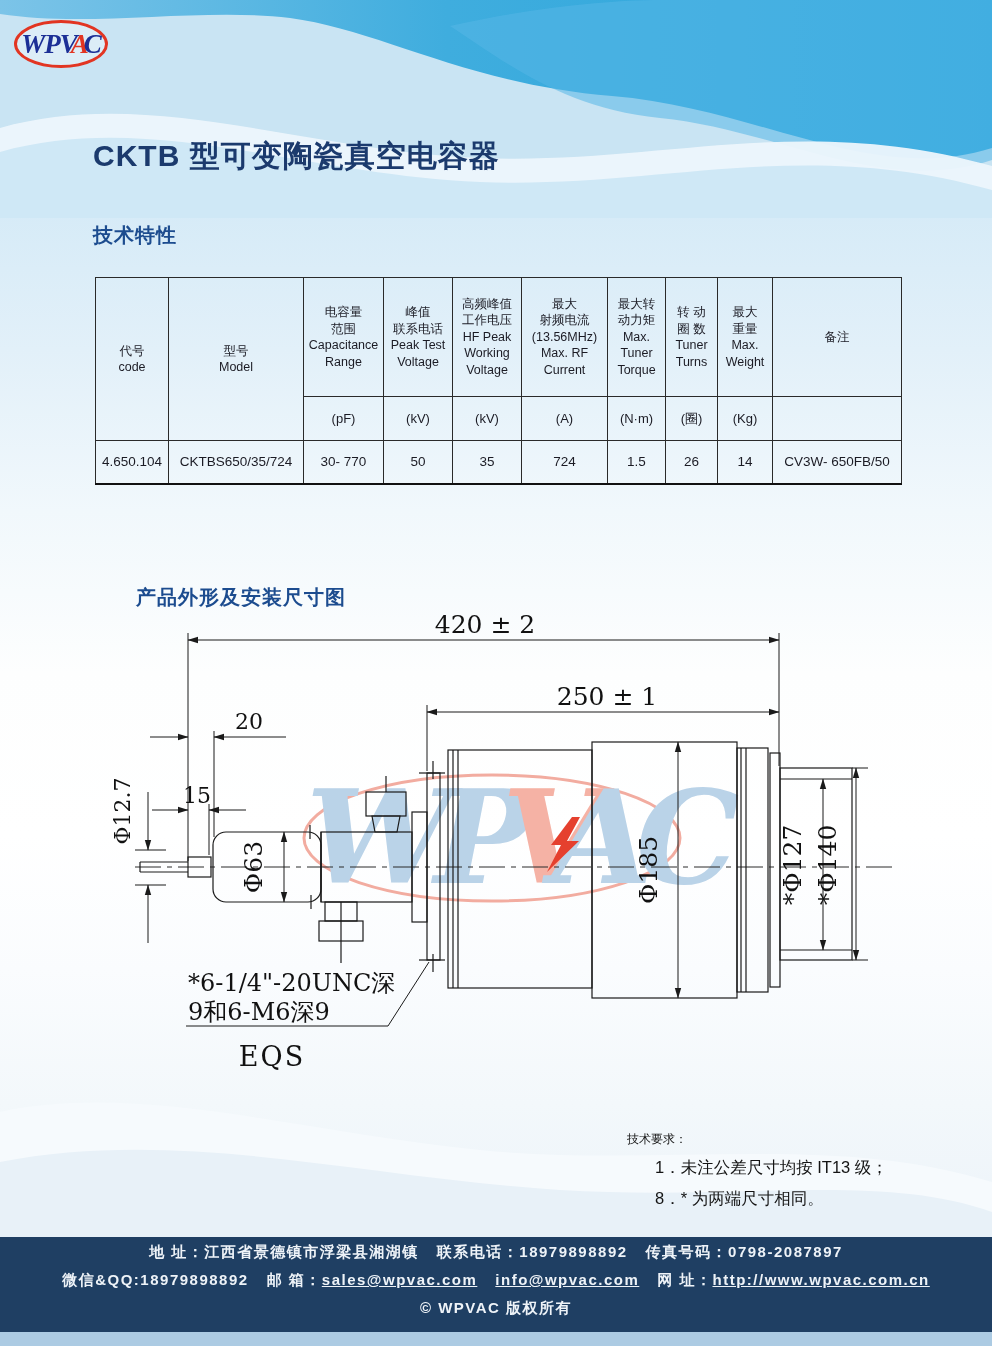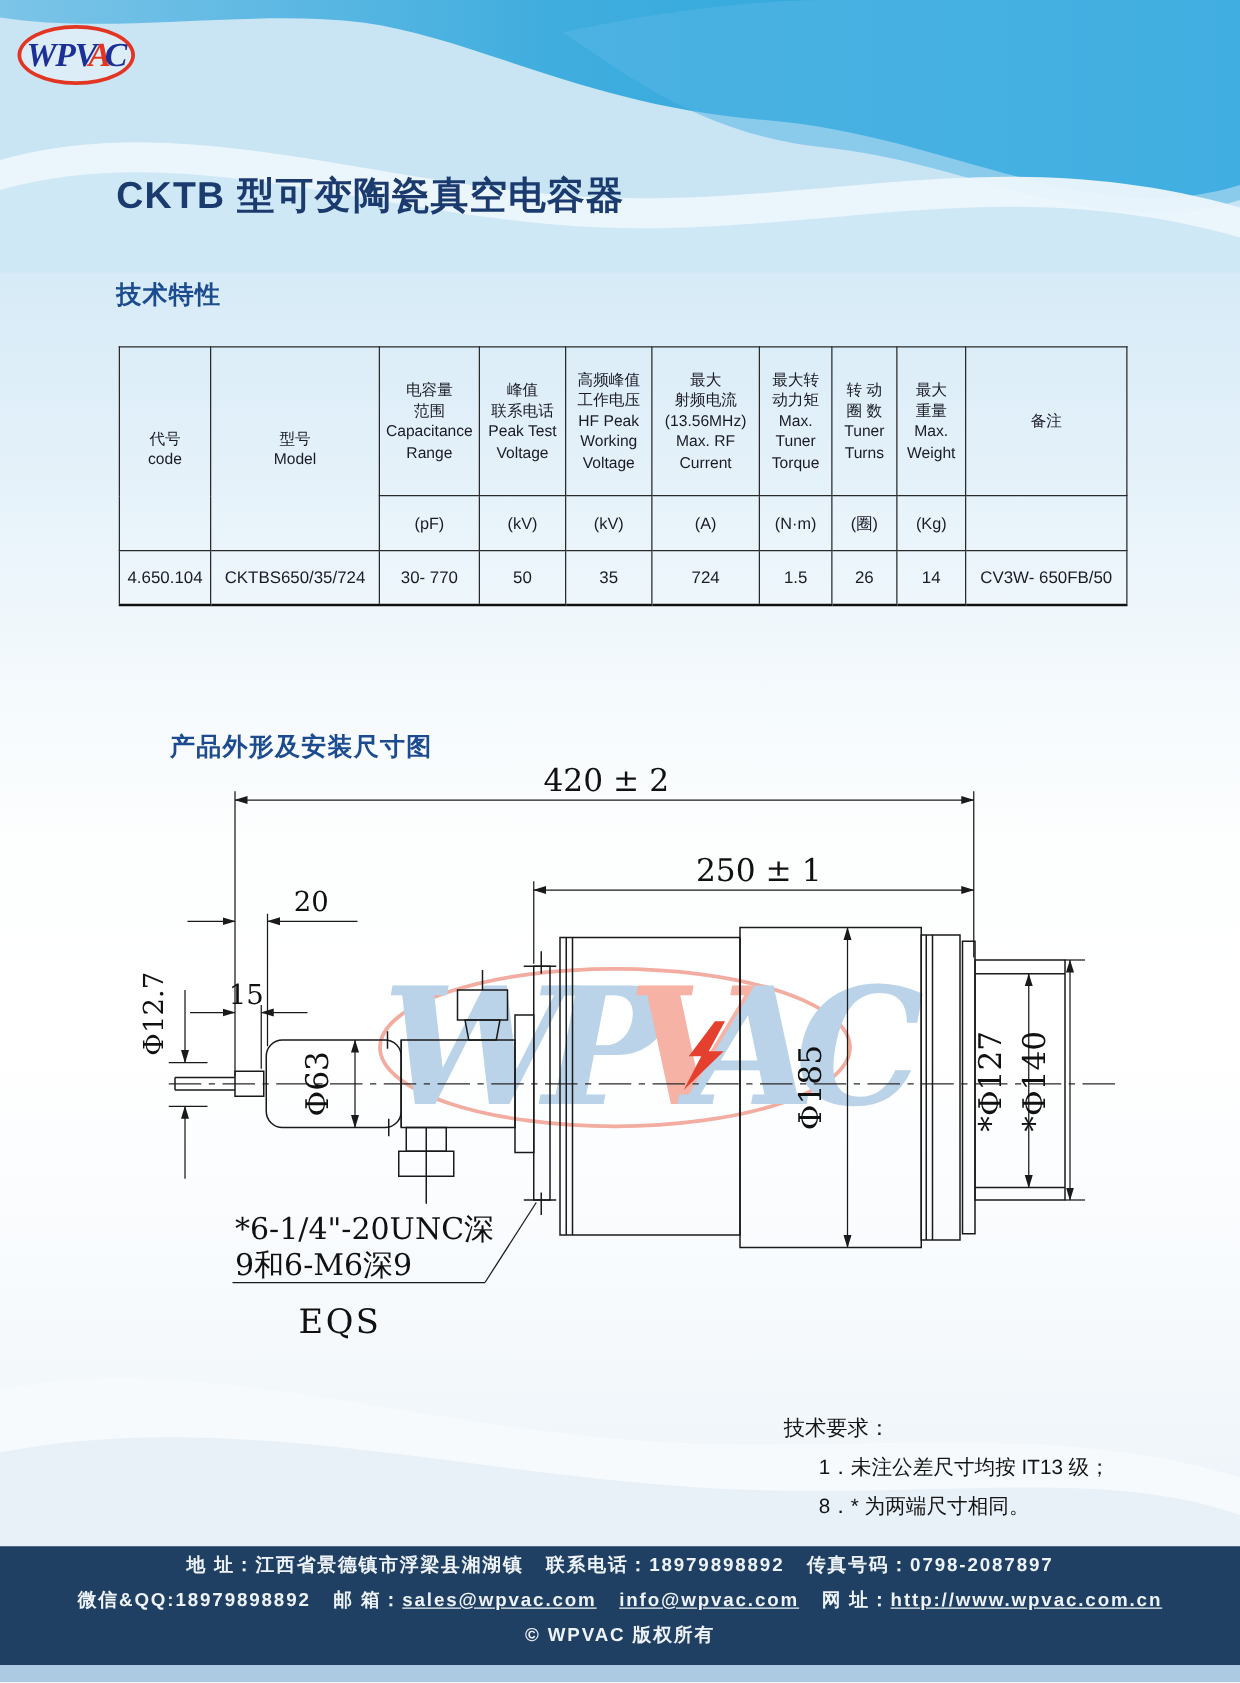--- a/index.html
+++ b/index.html
@@ -40,21 +40,21 @@
   table.spec th, table.spec td {
     border:1px solid #2a2a2a; font-weight:normal; text-align:center; vertical-align:middle;
     padding:1px; font-size:12.5px; line-height:1.32; white-space:pre-line;
   }
   table.spec tr.r-head th { height:119px; }
   table.spec tr.r-unit td { height:44px; font-size:13px; }
   table.spec tr.r-data td { height:43px; font-size:13.5px; border-bottom:2.5px solid #111; white-space:nowrap; overflow:hidden; }
 
   
   .tech-req { left:627px; top:1131px; color:#141414; }
-  .tech-req .tr-head { font-size:17px; }
+  .tech-req .tr-head { font-size:12px; }
   .tech-req .tr-item { font-size:16.5px; margin-left:28px; margin-top:9px; }
 
   
   .footer {
     left:0; top:1237px; width:992px; height:95px; background:#1f3f63;
     color:#eef3f8; text-align:center; font-weight:bold;
   }
   .footer .f-line { margin-top:9px; font-size:15px; letter-spacing:1.5px; }
   .footer .f-line.first { margin-top:6px; }
   .footer a { color:#eef3f8; text-decoration:underline;text-align:right; }

